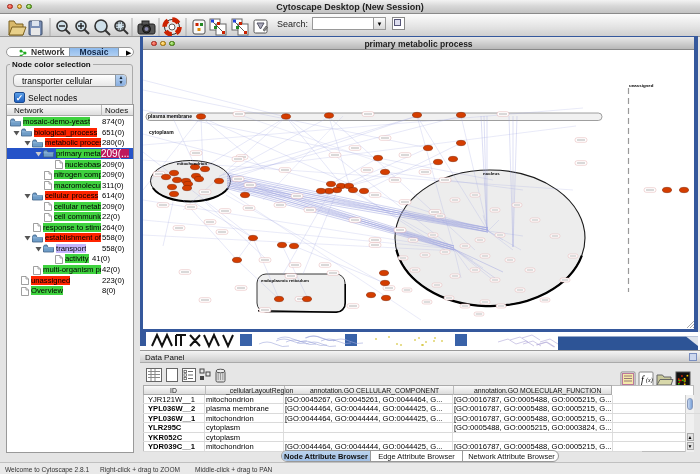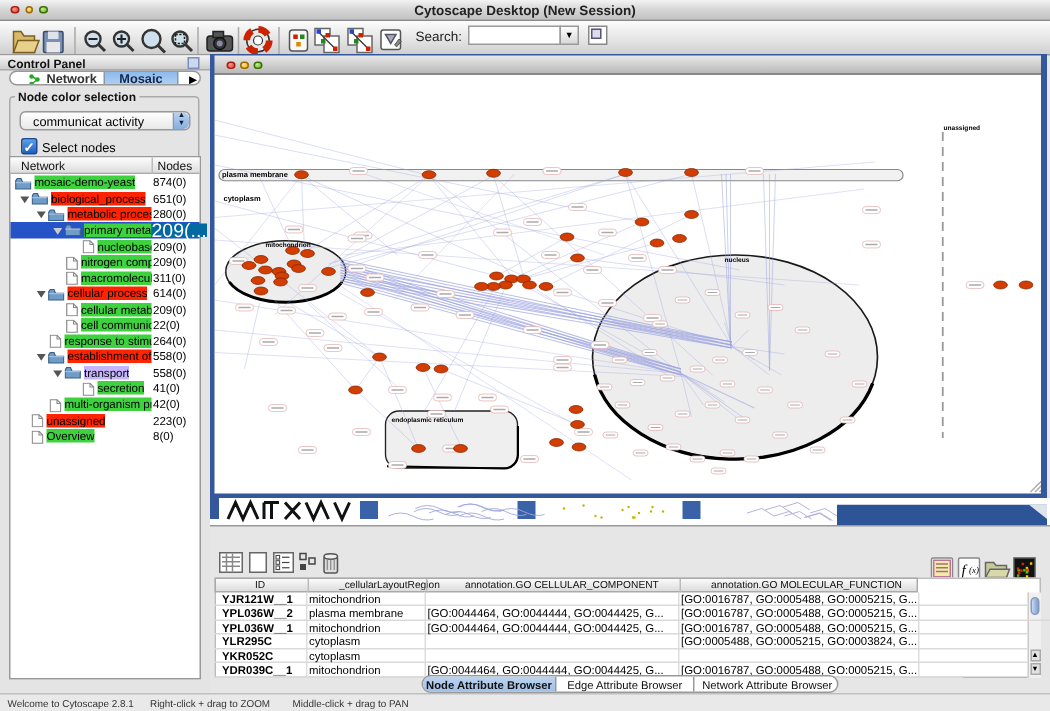--- a/index.html
+++ b/index.html
@@ -65,39 +65,35 @@
       <path d="M257 9 L264 9 L260.5 15 Z" fill="#aab" stroke="#556"></path>
       <path d="M263 16 L266 12 L267.5 13.5 L264.5 17.2 Z" fill="#888" stroke="#333" stroke-width="0.5"></path>
     </svg>
   <div class="abs" style="left:277px;top:5px;font-size:9px;color:#222">Search:</div>
   <div class="abs" style="left:312px;top:3px;width:62px;height:13px;background:#fff;border:1px solid #999"></div>
   <div class="abs" style="left:373px;top:3px;width:13px;height:13px;background:linear-gradient(#fdfdfd,#d8d8d8);border:1px solid #999;font-size:6px;text-align:center;line-height:12px">▼</div>
   <div class="abs" style="left:392px;top:3px;width:13px;height:13px;background:#fff;border:1px solid #888"></div>
   <div class="abs" style="left:394px;top:5px;width:7px;height:7px;border:1px solid #557;background:#dde"></div>
 </div>
 <div class="abs" style="left:0;top:37px;width:140px;height:425px;background:#e4e4e4">
-  <div class="abs" style="left:0;top:0;width:140px;height:10px;background:linear-gradient(#f4f4f4,#cdcdcd);border-bottom:1px solid #aaa">
-    <span style="position:absolute;left:5px;top:0.5px;font-size:8px;font-weight:bold;color:#111">Control Panel</span>
-    <span style="position:absolute;left:125px;top:1px;width:8px;height:8px;border:1px solid #7a8fc0;background:#cdd8ee"></span>
-  </div>
   <div class="abs" style="left:6px;top:10px;width:128px;height:10px;background:#fff;border:1px solid #999;border-radius:5px;overflow:hidden">
     <svg style="position:absolute;left:12px;top:1px" width="8" height="8">
         <circle cx="2" cy="2" r="1.5" fill="#2a2"></circle>
         <circle cx="6" cy="4" r="1.5" fill="#2a2"></circle>
         <circle cx="2" cy="7" r="1.5" fill="#2a2"></circle>
         <path d="M2 2 L6 4 L2 7" stroke="#2a2" fill="none"></path>
       </svg>
     <span style="position:absolute;left:24px;top:0px;font-size:8.5px;font-weight:bold;color:#333;line-height:9.5px">Network</span>
     <div class="abs" style="left:62px;top:0;width:50px;height:10px;background:linear-gradient(#8cb9ec,#b8d4f4);border-left:1px solid #8899aa;border-right:1px solid #8899aa;text-align:center;font-size:8.5px;font-weight:bold;color:#12284a;line-height:9.5px">Mosaic</div>
     <div class="abs" style="left:119px;top:1px;font-size:7px;color:#000">▶</div>
   </div>
   <div class="abs" style="left:6px;top:27px;width:127px;height:43px;border:1px solid #aaa;border-radius:3px"></div>
   <div class="abs" style="left:10px;top:23px;background:#e4e4e4;padding:0 2px;font-size:8px;font-weight:bold;color:#111">Node color selection</div>
   <div class="abs" style="left:13px;top:37px;width:114px;height:13px;background:linear-gradient(#fff,#e8e8e8);border:1px solid #999;border-radius:4px">
-    <span style="position:absolute;left:8px;top:0;font-size:8.5px;line-height:12px;color:#000">communicat activity</span>
+    <span style="position:absolute;left:8px;top:0;font-size:8.5px;line-height:12px;color:#000">transporter cellular</span>
     <span style="position:absolute;right:0;top:0;width:11px;height:11px;background:linear-gradient(#b8d2f0,#88aee0);border-left:1px solid #8899aa;border-radius:0 4px 4px 0;text-align:center;font-size:5px;line-height:5px;color:#123">▲<br>▼</span>
   </div>
   <div class="abs" style="left:14px;top:55px;width:11px;height:11px;background:linear-gradient(#5ca0e8,#2060c0);border:1px solid #1a4a90;border-radius:2px;color:#fff;font-size:9px;line-height:10px;text-align:center;font-weight:bold">✓</div>
   <div class="abs" style="left:28px;top:56px;font-size:8.5px;color:#000">Select nodes</div>
   <div class="abs" style="left:6px;top:67px;width:128px;height:349px;background:#fff;border:1px solid #999">
     <div class="abs" style="left:0;top:0;width:126px;height:11px;background:linear-gradient(#fdfdfd,#ddd);border-bottom:1px solid #aaa">
       <span style="position:absolute;left:7px;top:1px;font-size:8px;color:#111">Network</span>
       <span style="position:absolute;left:98px;top:1px;font-size:8px;color:#111">Nodes</span>
       <span style="position:absolute;left:94px;top:0;width:1px;height:11px;background:#bbb"></span>
     </div>
@@ -130,21 +126,21 @@
     <div style="position:absolute;left:102px;top:138.4px;height:9px;color:#000;font-size:7.7px;line-height:9.5px;white-space:nowrap">280(0)</div>
     <div style="position:absolute;left:7px;top:147.9px;width:126px;height:11.1px;background:#2553c8"></div>
     <svg style="position:absolute;left:35px;top:150.95px" width="7" height="6">
       <path d="M0.5 1 L6.5 1 L3.5 5.5 Z" fill="#ccc"></path>
     </svg>
     <svg style="position:absolute;left:43px;top:149.45px" width="11" height="9">
       <path d="M0.5 2.5 L0.5 8 L10.5 8 L10.5 3.5 L5 3.5 L4 1 L1.5 1 Z" fill="#6f9dc8" stroke="#3c5f85" stroke-width="0.8"></path>
       <path d="M0.5 3.8 L10.5 3.8" stroke="#9dc0e0" stroke-width="0.8"></path>
     </svg>
     <div style="position:absolute;left:56px;top:148.9px;height:9px;max-width:45px;background:#3fd23f;color:#000;font-size:7.7px;line-height:9.5px;white-space:nowrap;overflow:hidden">primary metabo</div>
-    <div style="position:absolute;left:101px;top:148.9px;height:9px;background:#0369a1;color:#fff;font-size:13px;line-height:9.5px;white-space:nowrap">209(...</div>
+    <div style="position:absolute;left:101px;top:148.9px;height:9px;background:#be185d;color:#fff;font-size:10px;line-height:9.5px;white-space:nowrap">209(...</div>
     <svg style="position:absolute;left:55px;top:160.0px" width="8" height="9">
       <path d="M0.5 0.5 L5 0.5 L7.5 3 L7.5 8.5 L0.5 8.5 Z" fill="#fff" stroke="#888" stroke-width="0.8"></path>
       <path d="M5 0.5 L5 3 L7.5 3" fill="none" stroke="#888" stroke-width="0.7"></path>
     </svg>
     <div style="position:absolute;left:65px;top:159.5px;height:9px;max-width:36px;background:#3fd23f;color:#000;font-size:7.7px;line-height:9.5px;white-space:nowrap;overflow:hidden">nucleobase-</div>
     <div style="position:absolute;left:102px;top:159.5px;height:9px;color:#000;font-size:7.7px;line-height:9.5px;white-space:nowrap">209(0)</div>
     <svg style="position:absolute;left:44px;top:170.55px" width="8" height="9">
       <path d="M0.5 0.5 L5 0.5 L7.5 3 L7.5 8.5 L0.5 8.5 Z" fill="#fff" stroke="#888" stroke-width="0.8"></path>
       <path d="M5 0.5 L5 3 L7.5 3" fill="none" stroke="#888" stroke-width="0.7"></path>
     </svg>
@@ -198,22 +194,22 @@
     <svg style="position:absolute;left:43px;top:244.4px" width="11" height="9">
       <path d="M0.5 2.5 L0.5 8 L10.5 8 L10.5 3.5 L5 3.5 L4 1 L1.5 1 Z" fill="#6f9dc8" stroke="#3c5f85" stroke-width="0.8"></path>
       <path d="M0.5 3.8 L10.5 3.8" stroke="#9dc0e0" stroke-width="0.8"></path>
     </svg>
     <div style="position:absolute;left:56px;top:243.9px;height:9px;max-width:45px;background:#c4b5fd;color:#000;font-size:7.7px;line-height:9.5px;white-space:nowrap;overflow:hidden">transport</div>
     <div style="position:absolute;left:102px;top:243.9px;height:9px;color:#000;font-size:7.7px;line-height:9.5px;white-space:nowrap">558(0)</div>
     <svg style="position:absolute;left:55px;top:254.95px" width="8" height="9">
       <path d="M0.5 0.5 L5 0.5 L7.5 3 L7.5 8.5 L0.5 8.5 Z" fill="#fff" stroke="#888" stroke-width="0.8"></path>
       <path d="M5 0.5 L5 3 L7.5 3" fill="none" stroke="#888" stroke-width="0.7"></path>
     </svg>
-    <div style="position:absolute;left:65px;top:254.4px;height:9px;max-width:36px;background:#3fd23f;color:#000;font-size:7.7px;line-height:9.5px;white-space:nowrap;overflow:hidden">secretion</div>
-    <div style="position:absolute;left:102px;top:254.4px;height:9px;color:#000;font-size:7.7px;line-height:9.5px;white-space:nowrap">41(0)</div>
+    <div style="position:absolute;left:65px;top:254.4px;height:9px;max-width:36px;background:#3fd23f;color:#000;font-size:7.7px;line-height:9.5px;white-space:nowrap;overflow:hidden">activity</div>
+    <div style="position:absolute;left:92px;top:254.4px;height:9px;color:#000;font-size:7.7px;line-height:9.5px;white-space:nowrap">41(0)</div>
     <svg style="position:absolute;left:33px;top:265.5px" width="8" height="9">
       <path d="M0.5 0.5 L5 0.5 L7.5 3 L7.5 8.5 L0.5 8.5 Z" fill="#fff" stroke="#888" stroke-width="0.8"></path>
       <path d="M5 0.5 L5 3 L7.5 3" fill="none" stroke="#888" stroke-width="0.7"></path>
     </svg>
     <div style="position:absolute;left:43px;top:265.0px;height:9px;max-width:58px;background:#3fd23f;color:#000;font-size:7.7px;line-height:9.5px;white-space:nowrap;overflow:hidden">multi-organism pro</div>
     <div style="position:absolute;left:102px;top:265.0px;height:9px;color:#000;font-size:7.7px;line-height:9.5px;white-space:nowrap">42(0)</div>
     <svg style="position:absolute;left:21px;top:276.05px" width="8" height="9">
       <path d="M0.5 0.5 L5 0.5 L7.5 3 L7.5 8.5 L0.5 8.5 Z" fill="#fff" stroke="#888" stroke-width="0.8"></path>
       <path d="M5 0.5 L5 3 L7.5 3" fill="none" stroke="#888" stroke-width="0.7"></path>
     </svg>
@@ -224,20 +220,21 @@
       <path d="M5 0.5 L5 3 L7.5 3" fill="none" stroke="#888" stroke-width="0.7"></path>
     </svg>
     <div style="position:absolute;left:31px;top:286.1px;height:9px;max-width:70px;background:#3fd23f;color:#000;font-size:7.7px;line-height:9.5px;white-space:nowrap;overflow:hidden">Overview</div>
     <div style="position:absolute;left:102px;top:286.1px;height:9px;color:#000;font-size:7.7px;line-height:9.5px;white-space:nowrap">8(0)</div>
   </div>
 <div class="abs" style="left:140px;top:36px;width:558px;height:296px;background:#35589c">
   <div class="abs" style="left:3px;top:1px;width:551px;height:13px;background:linear-gradient(#e8e8e8,#b8b8b8);border-bottom:1px solid #888">
     <div class="abs" style="left:8px;top:3.5px;width:5.5px;height:5.5px;border-radius:50%;background:radial-gradient(circle at 35% 30%,#ff9a8a,#e33d2e);border:0.5px solid #a02015"></div>
     <div class="abs" style="left:17px;top:3.5px;width:5.5px;height:5.5px;border-radius:50%;background:radial-gradient(circle at 35% 30%,#ffe9a0,#f0a818);border:0.5px solid #9a6a00"></div>
     <div class="abs" style="left:26px;top:3.5px;width:5.5px;height:5.5px;border-radius:50%;background:radial-gradient(circle at 35% 30%,#c8f0a0,#5bb21e);border:0.5px solid #3a7000"></div>
+    <div class="abs" style="left:0;top:1.5px;width:551px;text-align:center;font-size:8.5px;font-weight:bold;color:#222">primary metabolic process</div>
   </div>
   <div class="abs" style="left:3px;top:14px;width:551px;height:279px;background:#fff;overflow:hidden">
     <svg width="554" height="280" viewBox="0 0 554 280" style="position:absolute;left:0;top:0">
         <ellipse cx="347" cy="188" rx="95" ry="68" fill="#ededed" stroke="#1a1a1a" stroke-width="1.1"></ellipse>
         <path d="M 253.4 199.8 A 95 68 0 0 0 438.8 205.6" fill="none" stroke="#000" stroke-width="2.2"></path>
         <rect x="3" y="63" width="456" height="7.5" rx="3.7" fill="#f1f1f1" stroke="#888" stroke-width="0.8"></rect>
         <ellipse cx="47.5" cy="131" rx="40" ry="20.5" fill="#ededed" stroke="#1a1a1a" stroke-width="1"></ellipse>
         <path d="M 9.9 138 A 40 20.5 0 0 0 85.1 138" fill="none" stroke="#000" stroke-width="2"></path>
         <rect x="114" y="224" width="88" height="38" rx="9" fill="#efefef" stroke="#222" stroke-width="0.9"></rect>
         <path d="M 115 260.8 L 193 262.3 A 9 9 0 0 0 202.3 253 L 202.3 234" fill="none" stroke="#000" stroke-width="1.4"></path>
@@ -597,20 +594,24 @@
       <path d="M383 12 l 10 -3 l 8 5" fill="none" stroke="#b0a8d8" stroke-width="0.6"></path>
       <path d="M396 13 l 10 -3 l 8 5" fill="none" stroke="#b0a8d8" stroke-width="0.6"></path>
       <path d="M382 6 l 10 -3 l 8 5" fill="none" stroke="#b0a8d8" stroke-width="0.6"></path>
       <path d="M397 13 l 10 -3 l 8 5" fill="none" stroke="#b0a8d8" stroke-width="0.6"></path>
       <path d="M400 10 l 10 -3 l 8 5" fill="none" stroke="#b0a8d8" stroke-width="0.6"></path>
       <rect x="418" y="4.5" width="140" height="13.5" fill="#2d5496"></rect>
       <path d="M558 4.5 L546 4.5 L558 14 Z" fill="#dfe4ec"></path>
     </svg>
 </div>
 <div class="abs" style="left:140px;top:350px;width:560px;height:112px;background:#e6e6e6;border-top:1px solid #999">
+  <div class="abs" style="left:0;top:0;width:560px;height:12px;background:linear-gradient(#f4f4f4,#cdcdcd);border-bottom:1px solid #aaa">
+    <span style="position:absolute;left:5px;top:1.5px;font-size:8px;color:#111">Data Panel</span>
+    <span style="position:absolute;left:549px;top:2px;width:8px;height:8px;border:1px solid #7a8fc0;background:#cdd8ee"></span>
+  </div>
   <div class="abs" style="left:0;top:13px;width:560px;height:21px">
       <svg width="560" height="22" viewBox="0 0 560 22" style="position:absolute;left:0;top:0">
         <rect x="6.5" y="4.5" width="15" height="13" fill="#fff" stroke="#666"></rect>
         <line x1="8" y1="7.5" x2="20" y2="7.5" stroke="#888"></line>
         <line x1="8" y1="10.5" x2="20" y2="10.5" stroke="#888"></line>
         <line x1="8" y1="13.5" x2="20" y2="13.5" stroke="#888"></line>
         <line x1="11" y1="5" x2="11" y2="17" stroke="#888"></line>
         <line x1="15" y1="5" x2="15" y2="17" stroke="#888"></line>
         <rect x="26.5" y="4.5" width="11" height="13" fill="#fff" stroke="#666"></rect>
         <rect x="42.5" y="4.5" width="13" height="13" fill="#fff" stroke="#666"></rect>
@@ -670,22 +671,23 @@
   <div class="abs" style="left:312px;top:44px;width:1px;height:57px;background:#ddd"></div>
   <div class="abs" style="left:472px;top:44px;width:1px;height:57px;background:#ddd"></div>
   <div class="abs" style="left:545px;top:44px;width:9px;height:57px;background:#f0f0f0;border-left:1px solid #ccc">
     <div class="abs" style="left:1px;top:3px;width:6px;height:12px;background:linear-gradient(90deg,#c8d8f0,#78a0d8);border:1px solid #8899bb;border-radius:3px"></div>
     <div class="abs" style="left:0.5px;top:38px;width:7px;height:8px;background:#e2e2e2;border:1px solid #aaa;font-size:5px;text-align:center;line-height:7px">▲</div>
     <div class="abs" style="left:0.5px;top:47px;width:7px;height:8px;background:#e2e2e2;border:1px solid #aaa;font-size:5px;text-align:center;line-height:7px">▼</div>
   </div>
 </div>
 <div class="abs" style="left:0;top:0;width:0;height:0">
     <div style="position:absolute;left:143px;top:394.6px;width:542px;height:9.55px;border-bottom:1px solid #dadada">
-      <span style="position:absolute;left:5px;top:0;font-weight:bold;font-size:7.6px;line-height:9.55px">YJR121W__1</span>
+      <span style="position:absolute;left:5px;top:0;font-weight:normal;font-size:7.6px;line-height:9.55px">YJR121W__1</span>
       <span style="position:absolute;left:63px;top:0;font-size:7.6px;line-height:9.55px">mitochondrion</span>
+      <span style="position:absolute;left:142px;top:0;font-size:7.6px;line-height:9.55px">[GO:0045267, GO:0045261, GO:0044464, G...</span>
       <span style="position:absolute;left:311px;top:0;font-size:7.6px;line-height:9.55px">[GO:0016787, GO:0005488, GO:0005215, G...</span>
     </div>
     <div style="position:absolute;left:143px;top:404.2px;width:624px;height:9.55px;border-bottom:1px solid #dadada">
       <span style="position:absolute;left:5px;top:0;font-weight:bold;font-size:7.6px;line-height:9.55px">YPL036W__2</span>
       <span style="position:absolute;left:63px;top:0;font-size:7.6px;line-height:9.55px">plasma membrane</span>
       <span style="position:absolute;left:142px;top:0;font-size:7.6px;line-height:9.55px">[GO:0044464, GO:0044444, GO:0044425, G...</span>
       <span style="position:absolute;left:311px;top:0;font-size:7.6px;line-height:9.55px">[GO:0016787, GO:0005488, GO:0005215, G...</span>
     </div>
     <div style="position:absolute;left:143px;top:413.7px;width:542px;height:9.55px;border-bottom:1px solid #dadada">
       <span style="position:absolute;left:5px;top:0;font-weight:bold;font-size:7.6px;line-height:9.55px">YPL036W__1</span>

